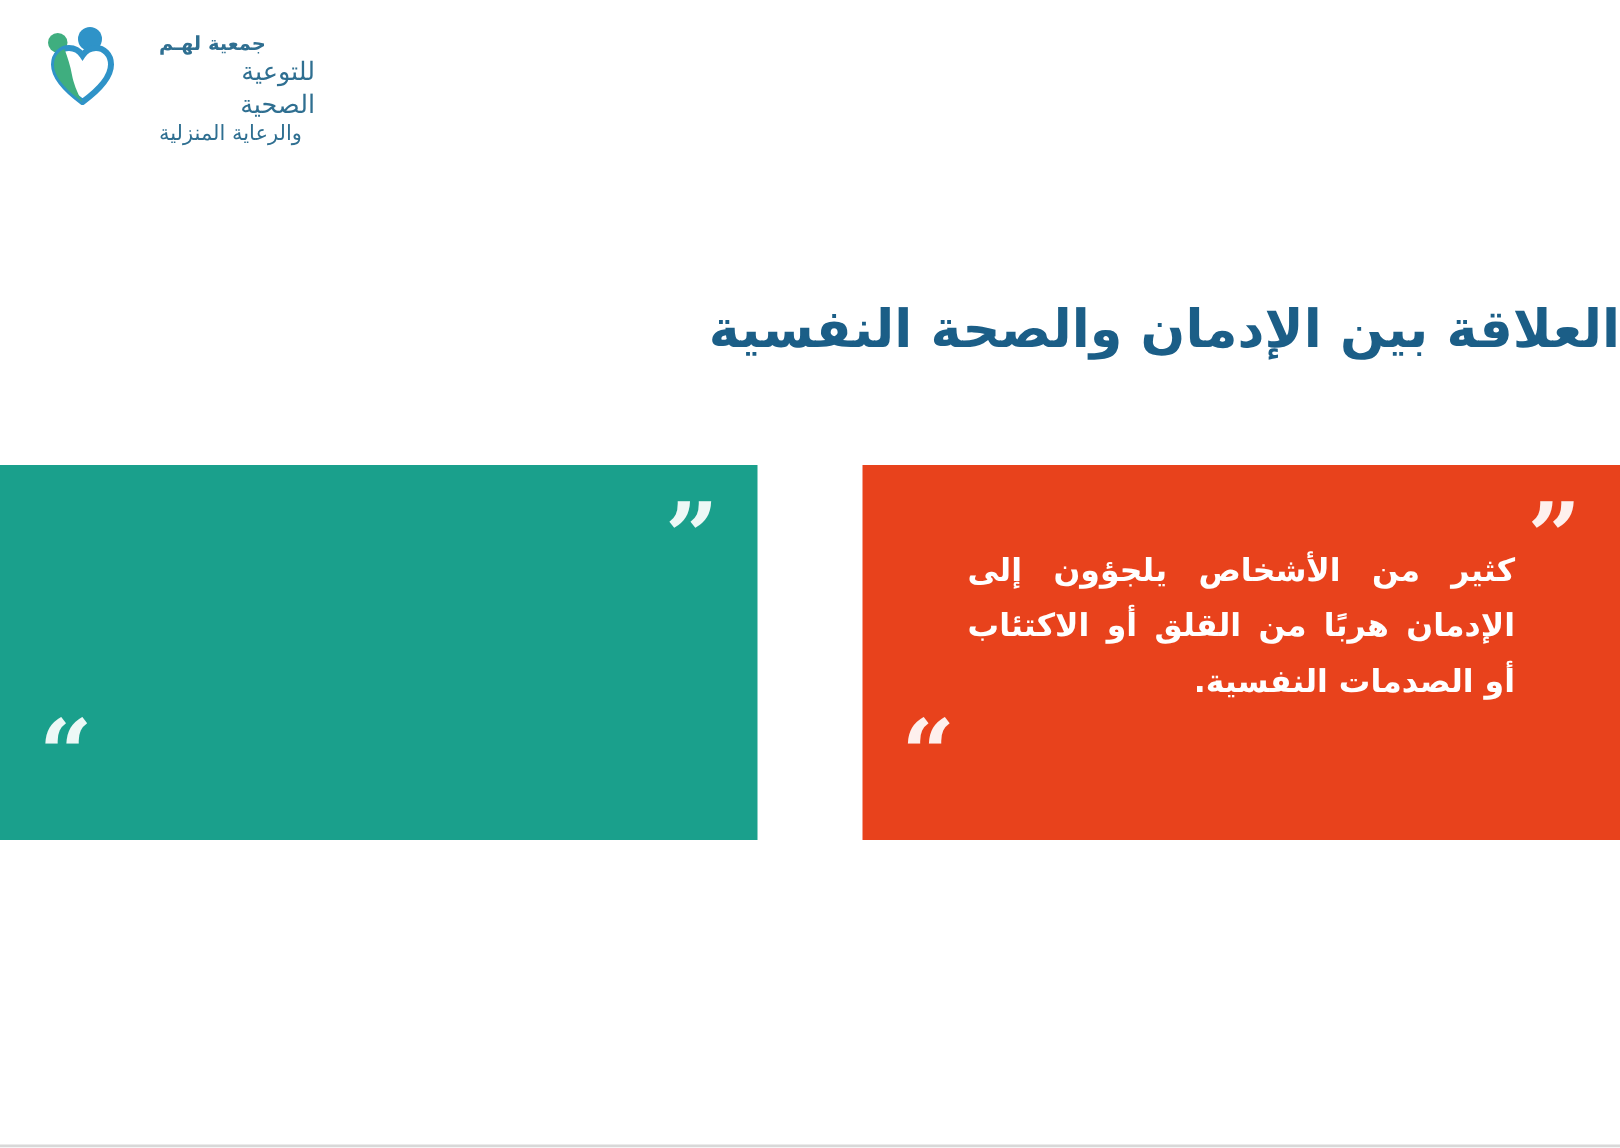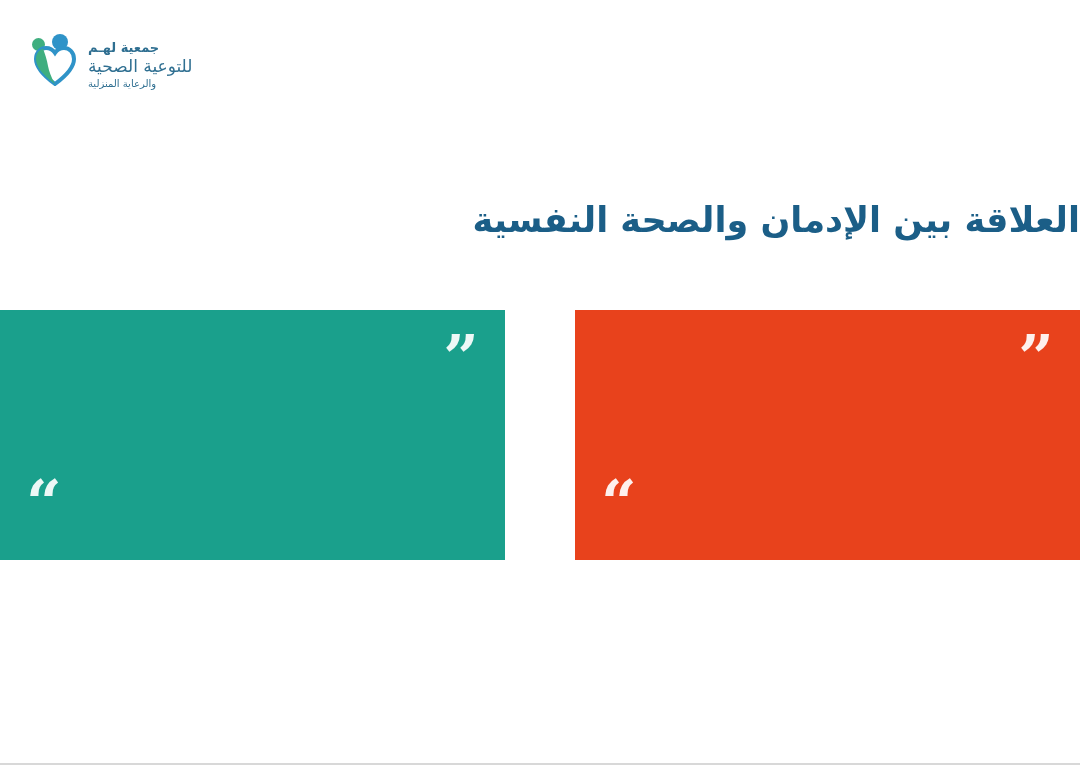--- a/index.html
+++ b/index.html
@@ -26,22 +26,22 @@
   
   .logo {
     position: absolute;
     top: 18px;
     right: 870px;      
     left: 28px;
     width: 180px;
     height: 72px;
     display: flex;
     flex-direction: row-reverse;
-    align-items: flex-end;
-    gap: 6px;
+    align-items: flex-start;
+    gap: 24px;
   }
   .logo-mark {
     position: relative;
     width: 52px;
     height: 56px;
     flex: 0 0 52px;
   }
   .logo-heart {
     position: absolute;
     left: 4px;
@@ -82,21 +82,21 @@
     font-weight: bold;
     color: #2f6f91;
     letter-spacing: 0.5px;
   }
   .logo-line2 {
     font-size: 17px;
     color: #2f6f91;
     letter-spacing: 0.3px;
   }
   .logo-line3 {
-    font-size: 10px;
+    font-size: 14px;
     color: #2f6f91;
     letter-spacing: 0.3px;
   }
 
   
   .title {
     position: absolute;
     top: 200px;
     left: 0;
     right: 0;
@@ -196,20 +196,21 @@
       <span class="logo-line1">جمعية لهـم</span>
       <span class="logo-line2">للتوعية الصحية</span>
       <span class="logo-line3">والرعاية المنزلية</span>
     </div>
   </div>
 
   <div class="title">العلاقة بين الإدمان والصحة النفسية</div>
 
   <div class="card card-right">
     <span class="quote-open">”</span>
+    <div class="card-text">كثير من الأشخاص يلجؤون إلى الإدمان هربًا من القلق أو الاكتئاب أو الصدمات النفسية.</div>
     <span class="quote-close">“</span>
   </div>
 
   <div class="card card-left">
     <span class="quote-open">”</span>
     <span class="quote-close">“</span>
   </div>
 
   <div class="bottom-line"></div>
 </div>

